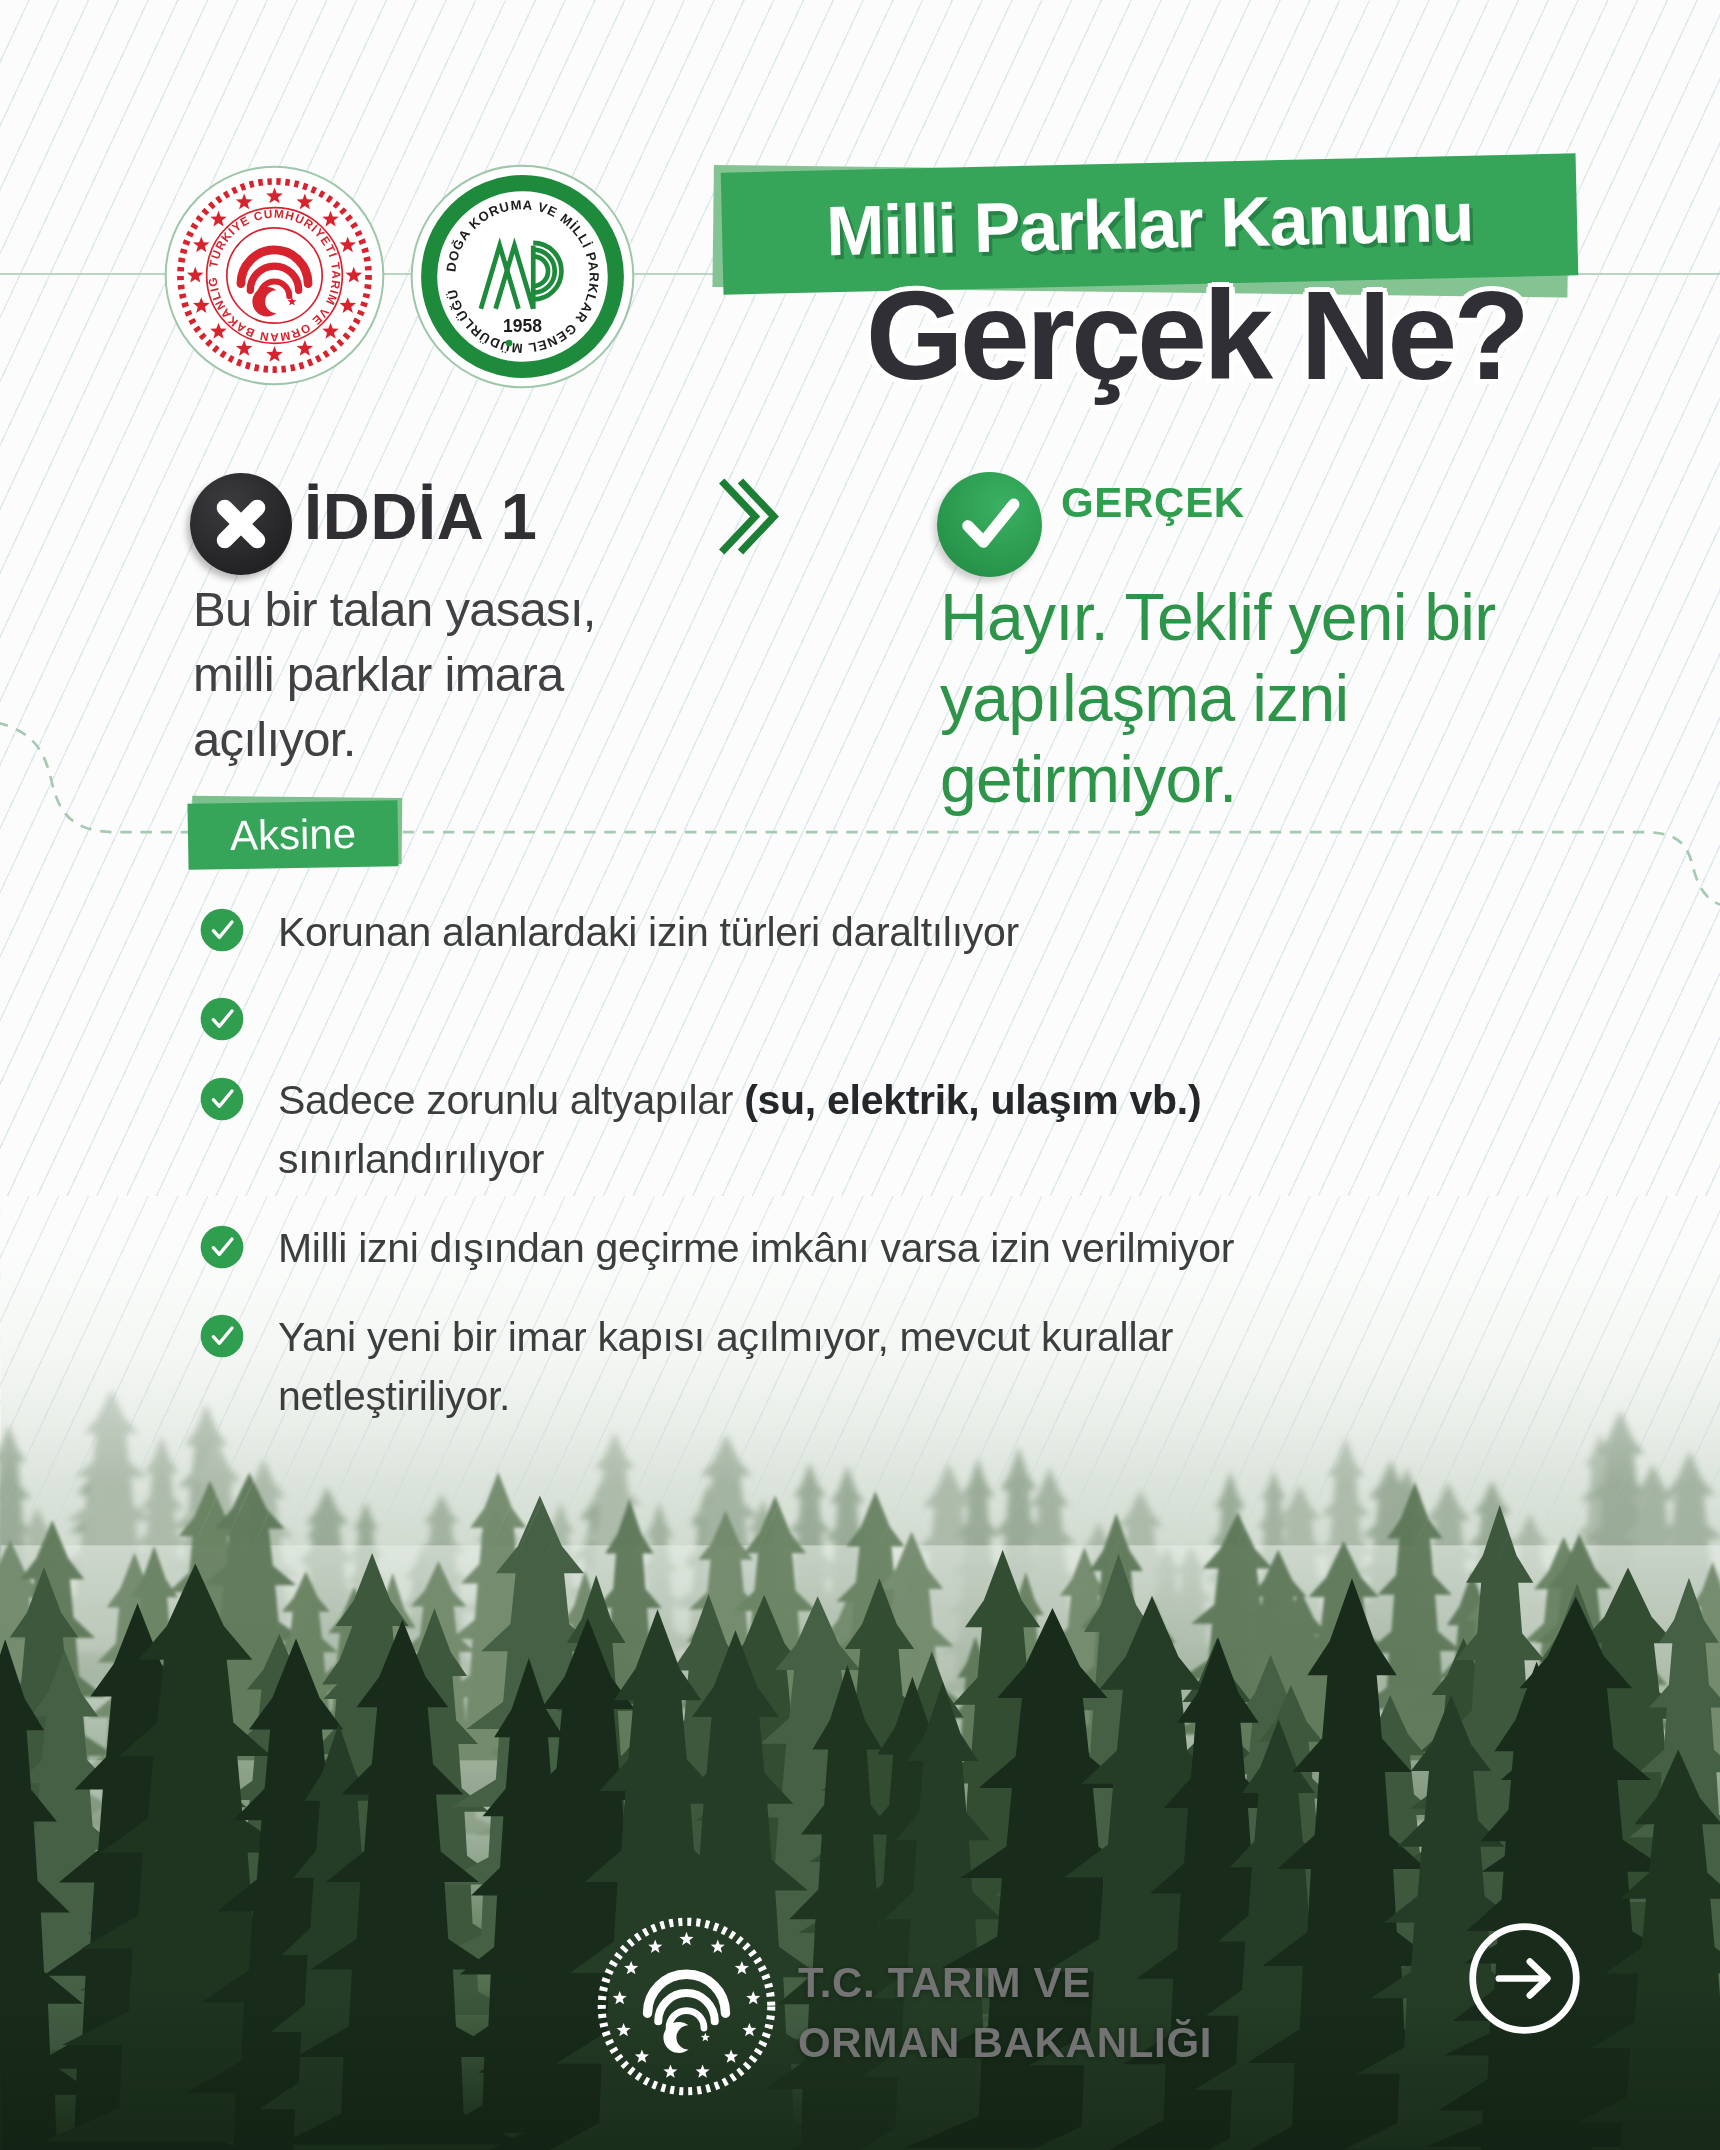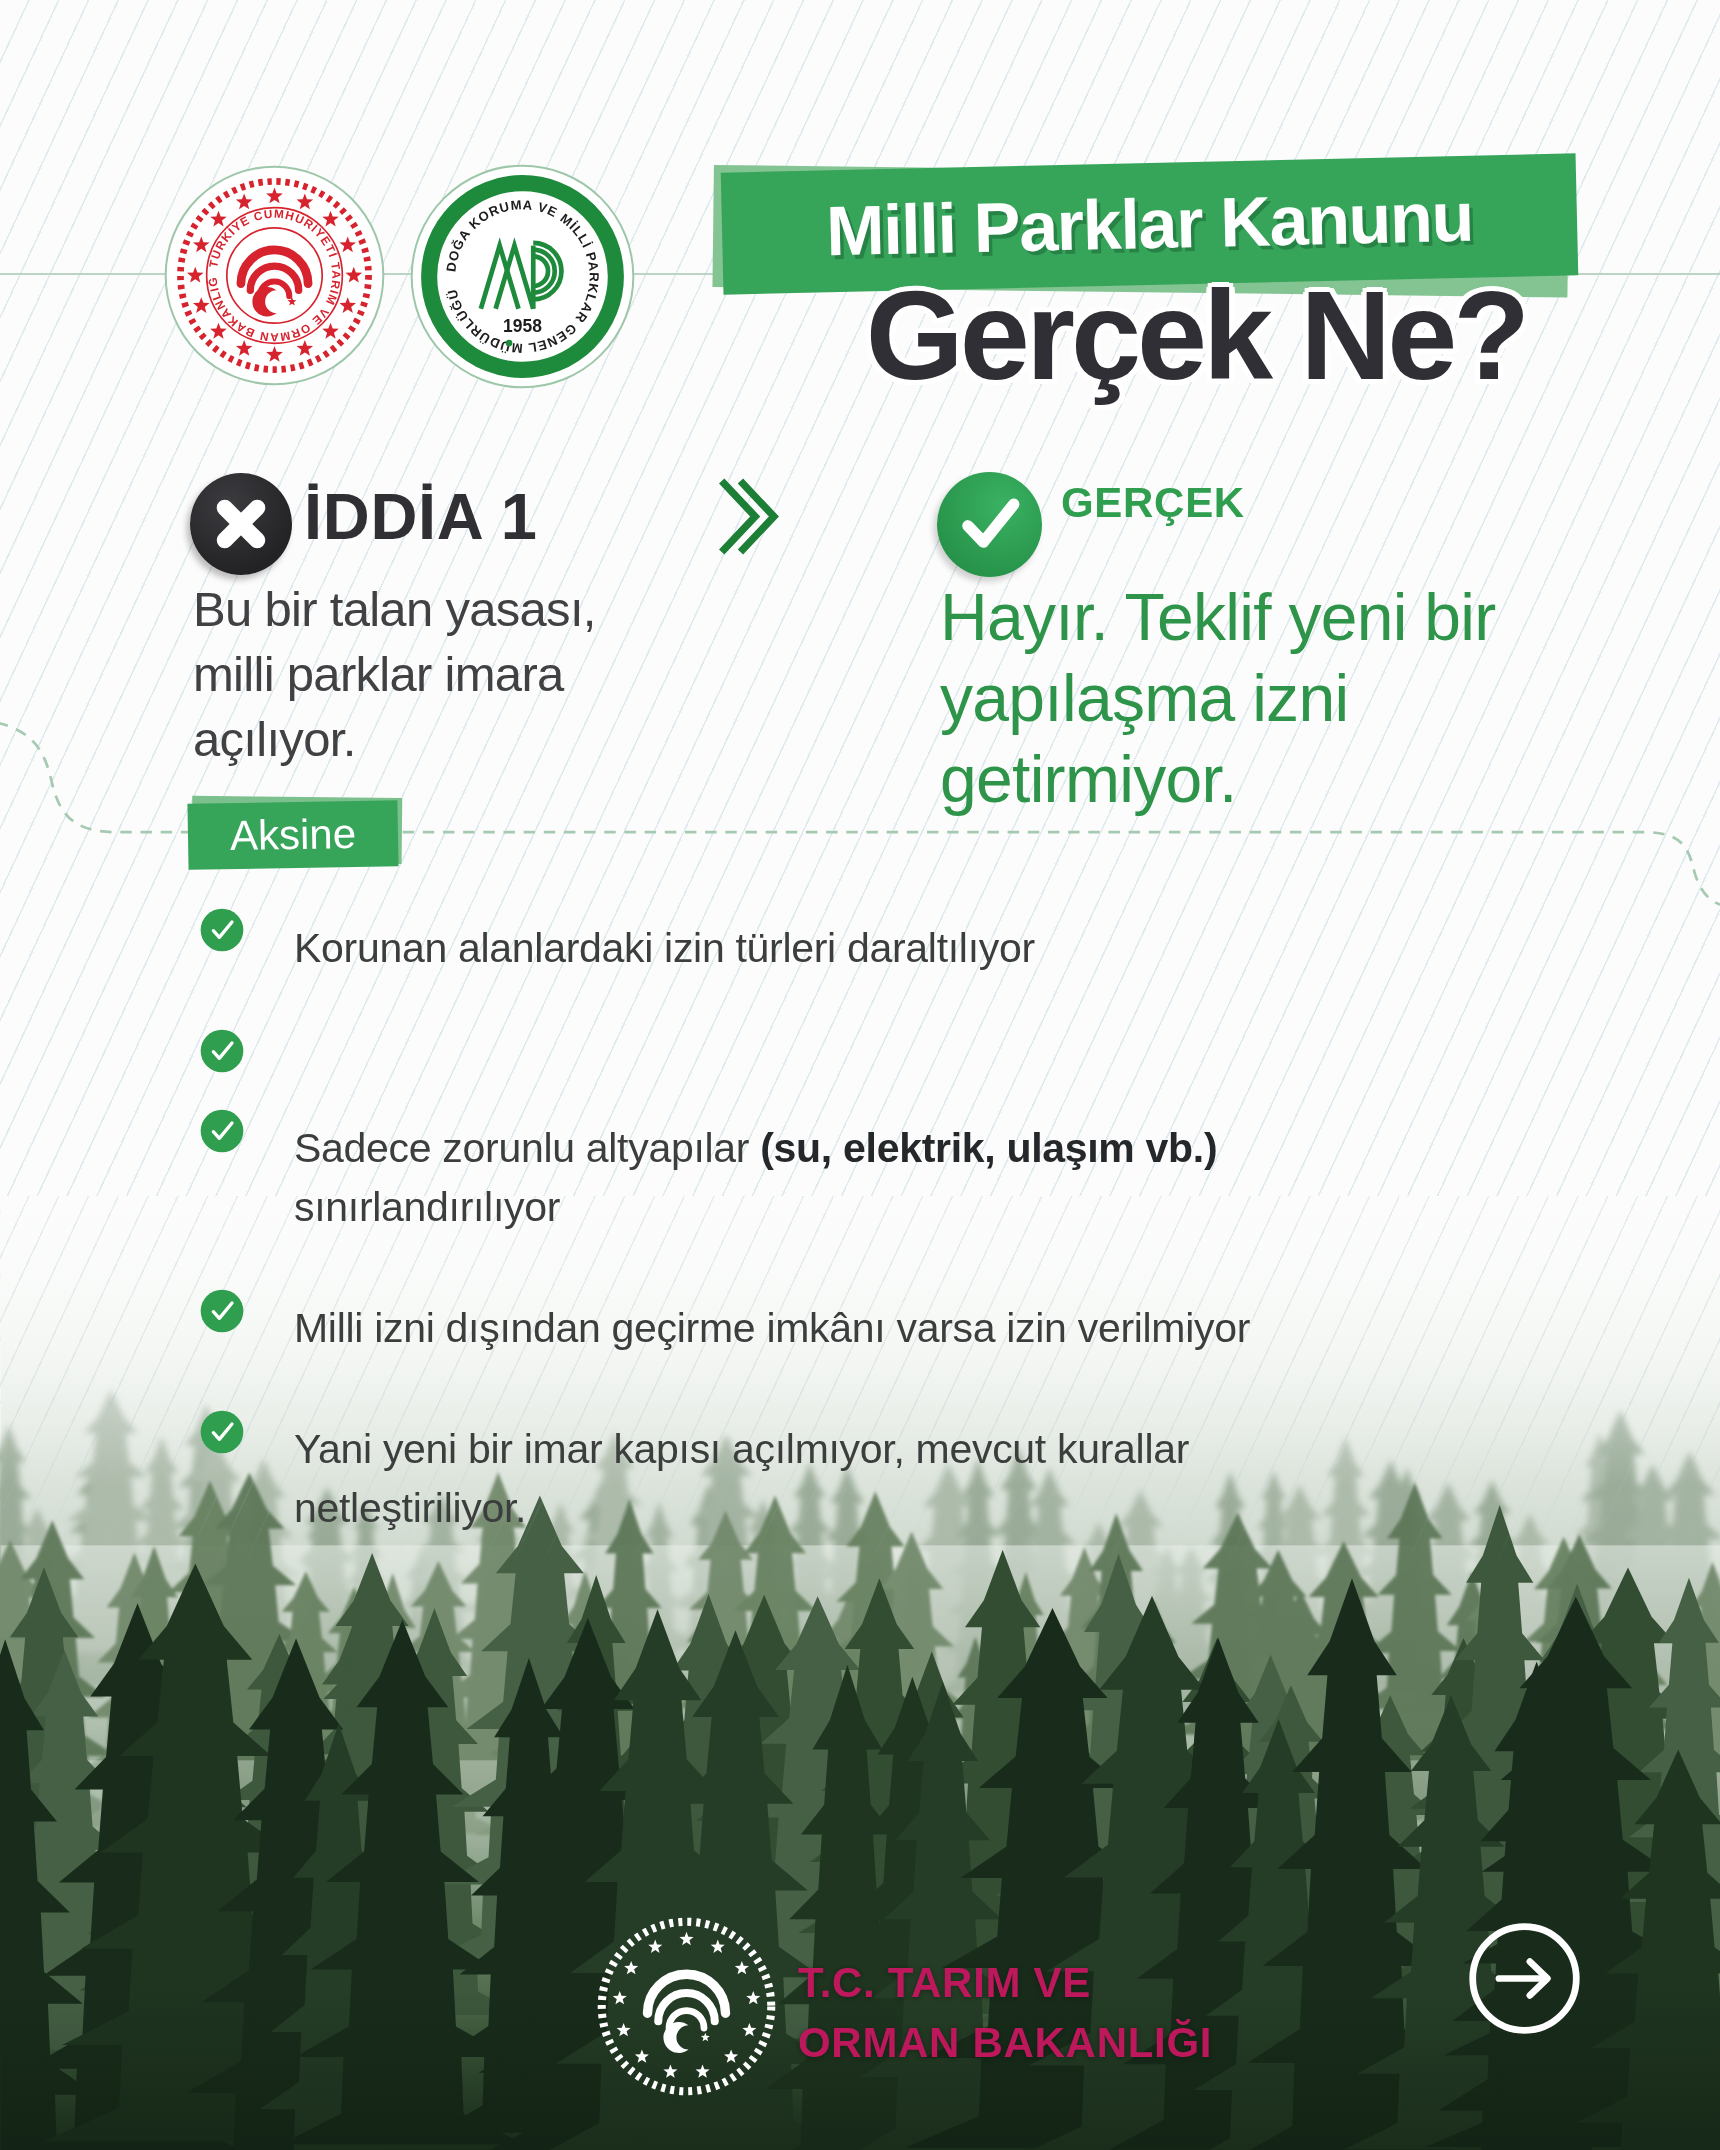--- a/index.html
+++ b/index.html
@@ -69,36 +69,36 @@
     left:188px;top:802px;width:210px;height:66px;z-index:2;transform:rotate(-1deg);
   }
   .aksine .under{position:absolute;left:4px;top:-4.7px;width:100%;height:100%;background:#7cc08d;transform:rotate(1.6deg);}
   .aksine .face{position:absolute;inset:0;background:#36a55a;display:flex;align-items:center;justify-content:center;}
   .aksine .face span{color:#fff;font-size:42px;font-weight:500;letter-spacing:0;}
 
   
   .points{left:200px;top:903px;width:1445px;z-index:2;}
   .point{display:flex;align-items:flex-start;margin-bottom:30px;}
   .point .tick{flex:0 0 44px;width:44px;height:44px;margin-right:34px;margin-top:5.4px;}
-  .point .ptext{margin:16px;font-size:41px;line-height:59px;color:#3b3e3d;letter-spacing:-0.3px;}
+  .point .ptext{margin:0;font-size:41px;line-height:59px;color:#3b3e3d;letter-spacing:-0.3px;}
   .point .ptext b{font-weight:700;color:#25282a;}
 
   
   .forest{left:0;top:1196px;width:1721px;height:954px;z-index:1;}
   .forest svg{display:block;}
   .forest .hatch{
     position:absolute;left:0;top:0;width:1721px;height:376px;opacity:.45;
     background:repeating-linear-gradient(115deg, rgba(206,222,230,0) 0 25.5px, rgba(174,196,206,.6) 25.5px 27px);
     -webkit-mask-image:linear-gradient(#000 55%, transparent);
             mask-image:linear-gradient(#000 55%, transparent);
   }
 
   
   .footer-emblem{left:591px;top:1911px;z-index:3;}
-  .footer-name{left:798px;top:1953px;z-index:3;color:#be185d;font-weight:800;letter-spacing:0.7px;
+  .footer-name{left:798px;top:1953px;z-index:3;color:#737373;font-weight:800;letter-spacing:0.7px;
     font-size:42px;line-height:60px;text-shadow:0 1.3px 5.4px rgba(0,20,6,.45);}
   .next-btn{left:1468px;top:1922px;z-index:3;cursor:pointer;}
 </style>
 </head>
 <body>
 
 <div class="abs hline"></div>
 
 <svg class="abs seal" style="left:163px;top:164px" width="223" height="223" viewBox="-166 -166 332 332" xmlns="http://www.w3.org/2000/svg">
   <circle r="162" fill="#ffffff" stroke="#9ec7aa" stroke-width="3"></circle>

